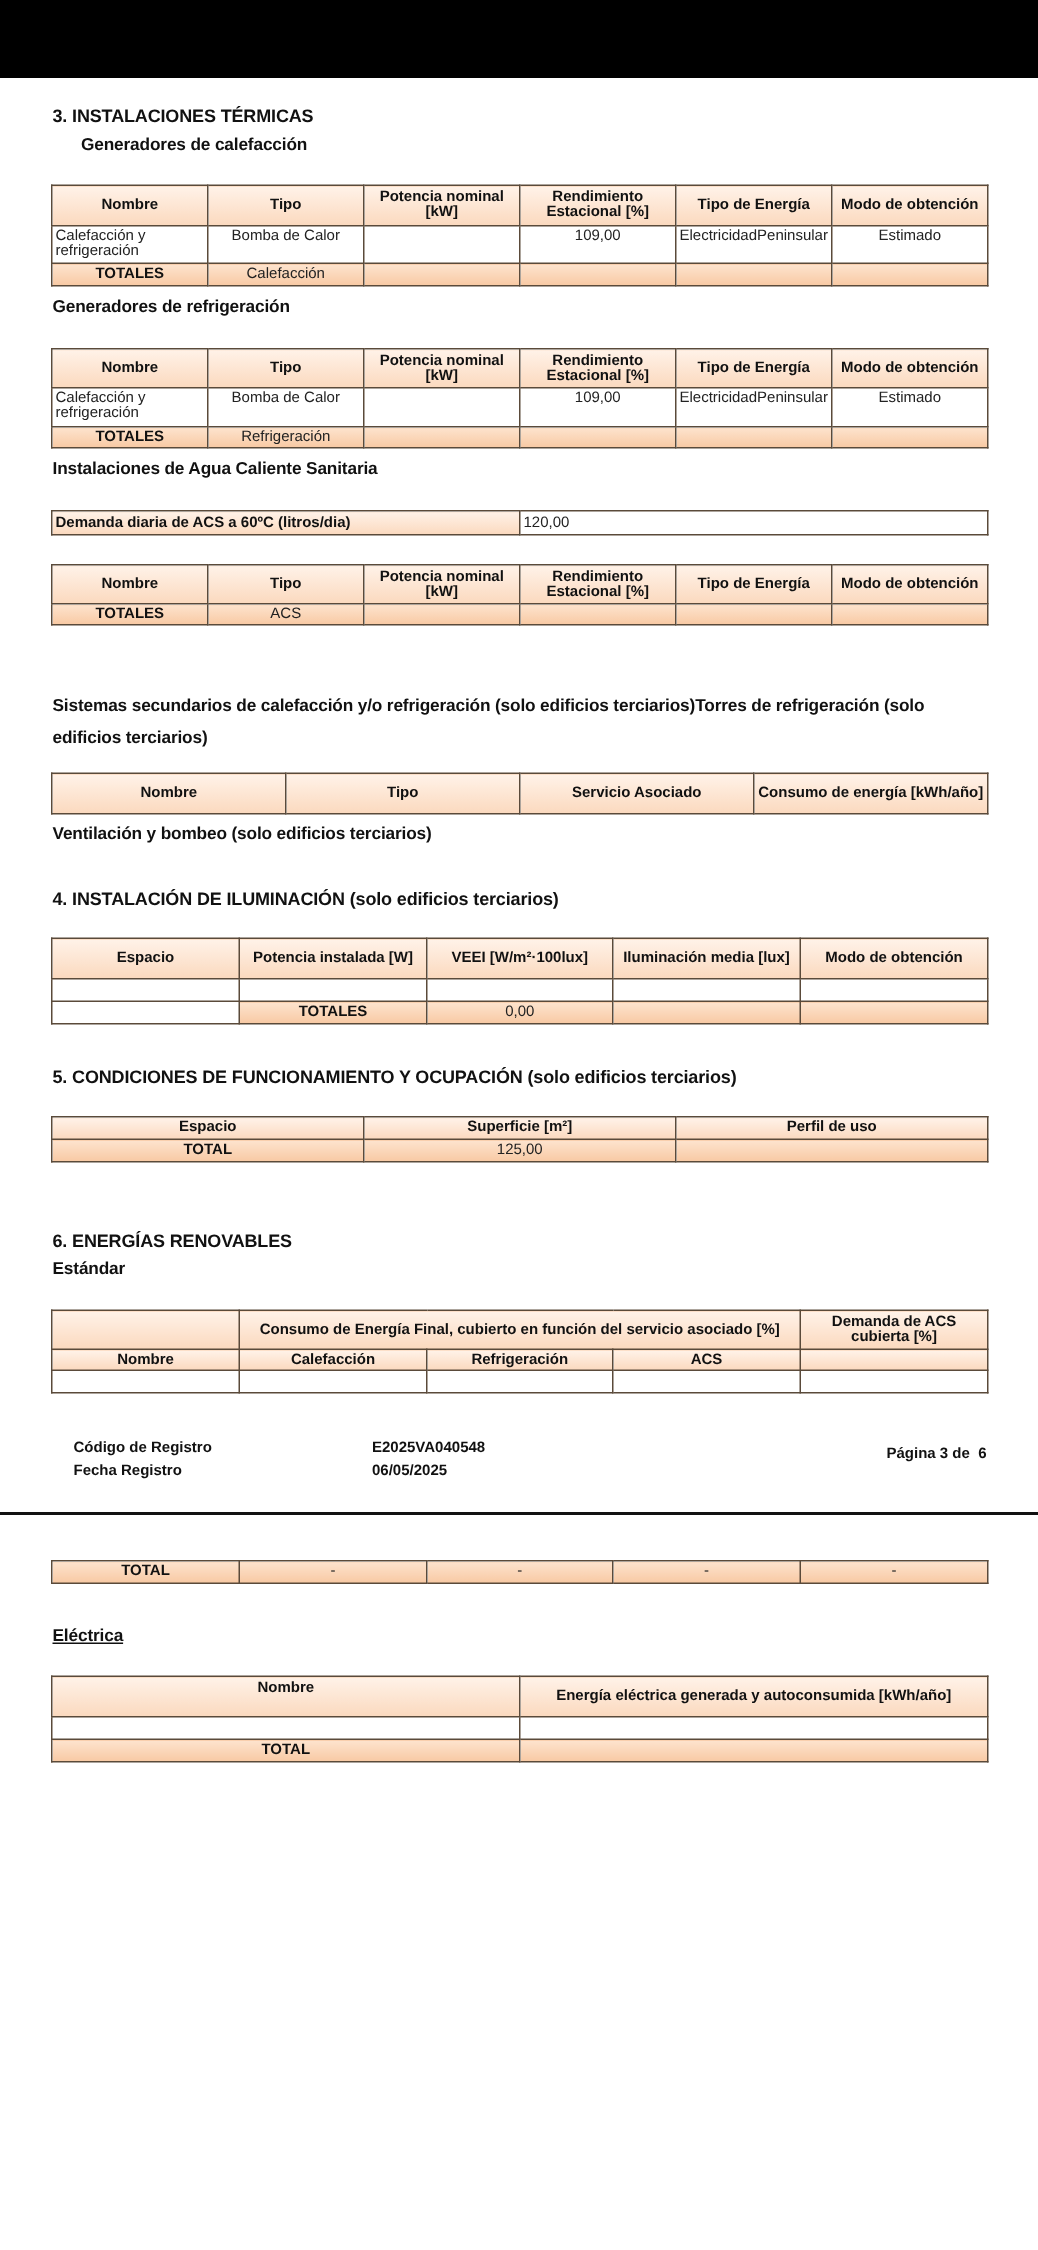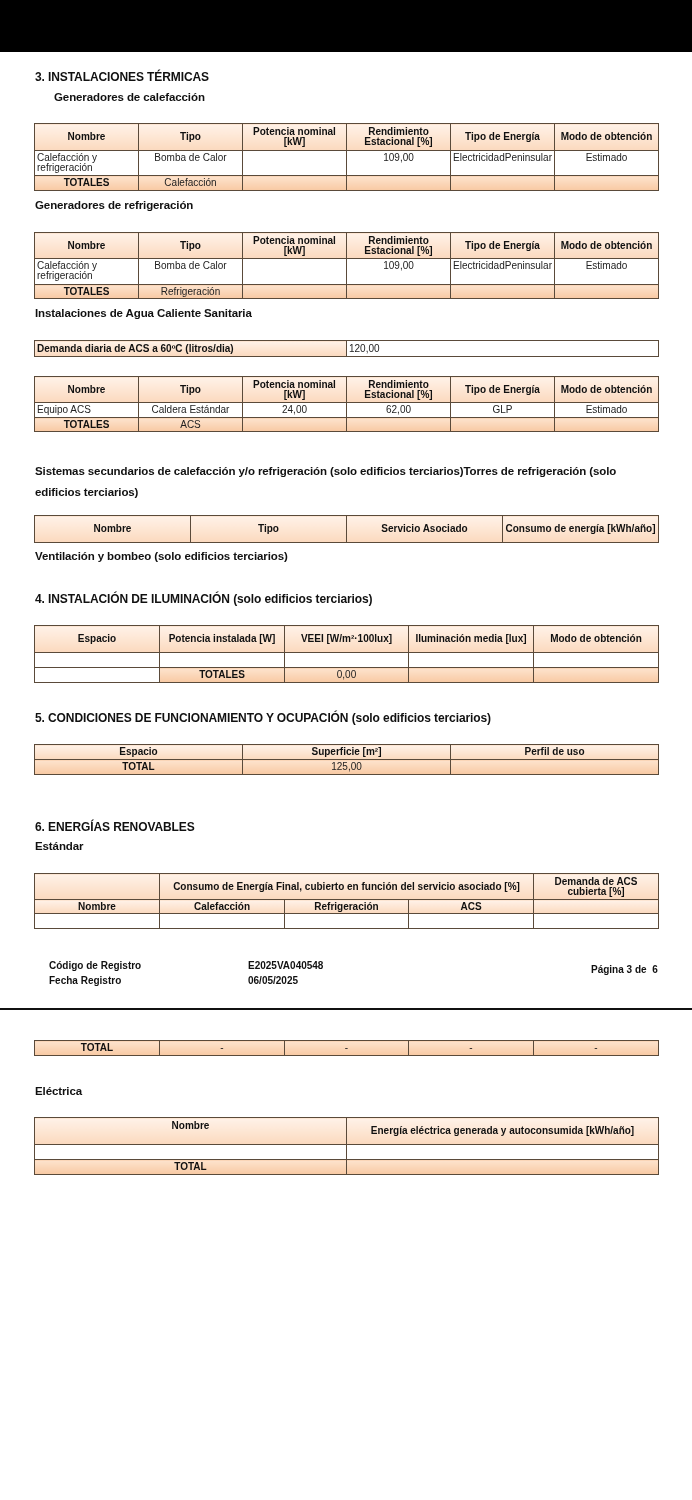--- a/index.html
+++ b/index.html
@@ -134,28 +134,20 @@
     </colgroup>
   <tbody>
       <tr style="height:26px">
     <th>Nombre</th>
     <th>Tipo</th>
     <th>Potencia nominal [kW]</th>
     <th>Rendimiento Estacional [%]</th>
     <th>Tipo de Energía</th>
     <th>Modo de obtención</th>
   </tr>
-  <tr style="height:15px">
-    <td>Equipo ACS</td>
-    <td class="c">Caldera Estándar</td>
-    <td class="c">24,00</td>
-    <td class="c">62,00</td>
-    <td class="c">GLP</td>
-    <td class="c">Estimado</td>
-  </tr>
   <tr class="tot" style="height:14px">
     <td class="b">TOTALES</td>
     <td class="c">ACS</td>
     <td></td>
     <td></td>
     <td></td>
     <td></td>
   </tr>
 </tbody>
   </table>
@@ -298,21 +290,21 @@
       <tr class="tot" style="height:15px">
     <td class="b">TOTAL</td>
     <td class="c">-</td>
     <td class="c">-</td>
     <td class="c">-</td>
     <td class="c">-</td>
   </tr>
 </tbody>
   </table>
 
-<div class="abs h2" style="left:35px; top:1085px;">Eléctrica</div>
+<div class="abs h2" style="left:35px; top:1085px;text-decoration:underline;">Eléctrica</div>
 
 <table class="t" style="top:1117px;">
   <colgroup>
       <col style="width:312px">
       <col style="width:312px">
     </colgroup>
   <tbody>
       <tr style="height:27px">
     <th style="vertical-align:top;padding-top:3px">Nombre</th>
     <th>Energía eléctrica generada y autoconsumida [kWh/año]</th>

